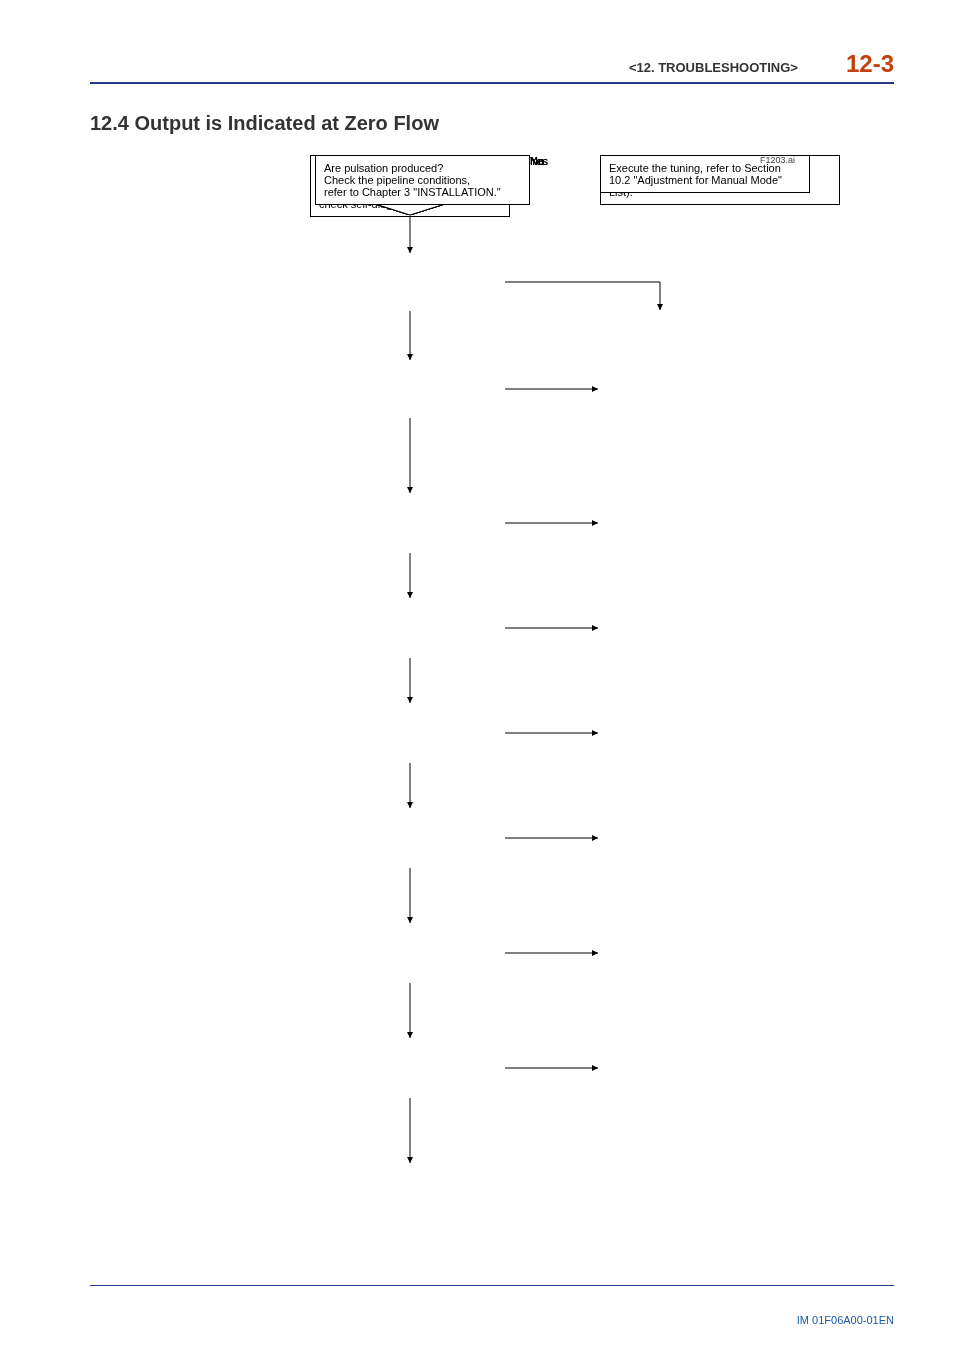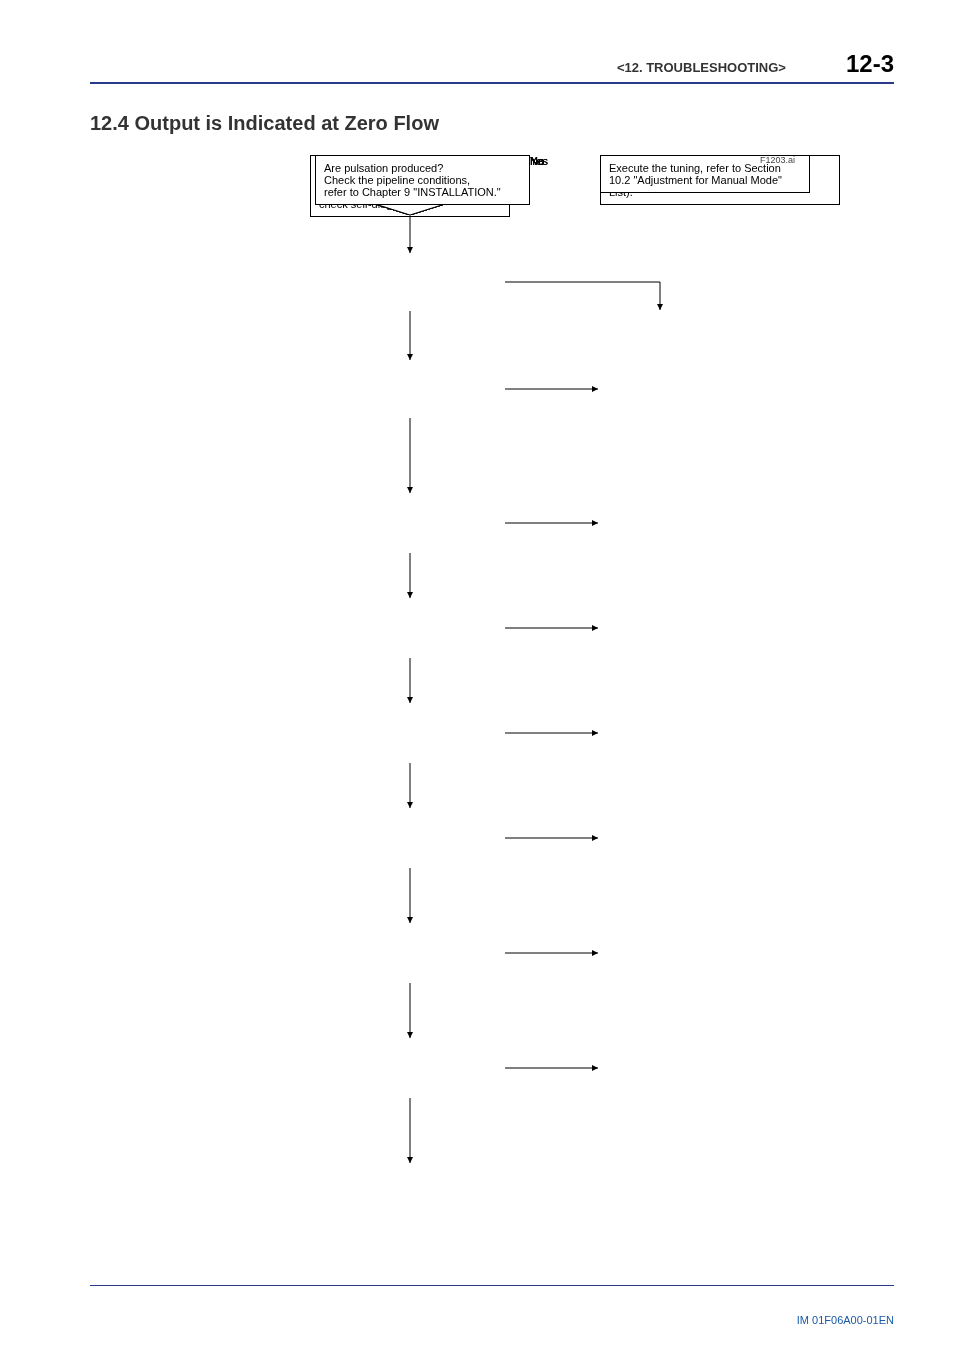--- a/index.html
+++ b/index.html
@@ -1,19 +1,19 @@
 <!DOCTYPE html>
 <html><head>
 <meta charset="utf-8">
 <style>
 body{margin:0;font-family:Arial,Helvetica,sans-serif;background:#fff;color:#000}
 .page{width:954px;height:1350px;margin:0 auto;position:relative;padding:50px 60px 40px 90px;box-sizing:border-box}
-.hdr{display:flex;justify-content:flex-end;align-items:baseline;border-bottom:2px solid #2a3a8a;padding-bottom:4px;gap:60px}
+.hdr{display:flex;justify-content:flex-end;align-items:baseline;border-bottom:2px solid #2a3a8a;padding-bottom:4px;gap:48px}
 .hdr-sec{font-size:13px;font-weight:bold;color:#333}
-.hdr-pg{font-size:24px;font-weight:bold;color:#000000}
+.hdr-pg{font-size:24px;font-weight:bold;color:#c2410c}
 .title{font-size:20px;font-weight:bold;color:#333;margin-top:28px}
 .flow{position:relative;width:720px;height:1130px;margin-left:110px;margin-top:20px}
 .flow *{box-sizing:border-box}
 .box{position:absolute;border:1px solid #000;font-size:11px;padding:6px 8px;background:#fff;text-align:left}
 .diamond{position:absolute;width:190px;height:58px}
 .diamond svg{position:absolute;top:0;left:0}
 .diamond .dt{position:absolute;top:0;left:0;width:100%;height:100%;display:flex;align-items:center;justify-content:center;font-size:11px;text-align:center;padding:0 24px}
 .lbl{position:absolute;font-size:11px}
 .arrow{position:absolute}
 .ftr{position:absolute;bottom:24px;right:60px;font-size:11px;color:#1a5aa8}
@@ -146,20 +146,20 @@
         <svg width="190" height="60">
           <polygon points="95,0 190,30 95,60 0,30" fill="#fff" stroke="#000"></polygon>
         </svg>
         <div class="dt">Does high vabrations occurs in pipeline?</div>
       </div>
     <span class="lbl" style="left:330px;top:899">Yes</span>
     <span class="lbl" style="left:220px;top:963">No</span>
 
     <div class="box" style="left:115px;top:1010;width:215px;white-space:pre-line">Are pulsation produced?
 Check the pipeline conditions,
-refer to Chapter 9 "INSTALLATION."</div>
+refer to Chapter 3 "INSTALLATION."</div>
 
     <span class="fref" style="left:560px;top:1080">F1203.ai</span>
   </div>
 
   <div class="rule"></div>
   <div class="ftr">IM 01F06A00-01EN</div>
 </div>
 
 </body></html>

